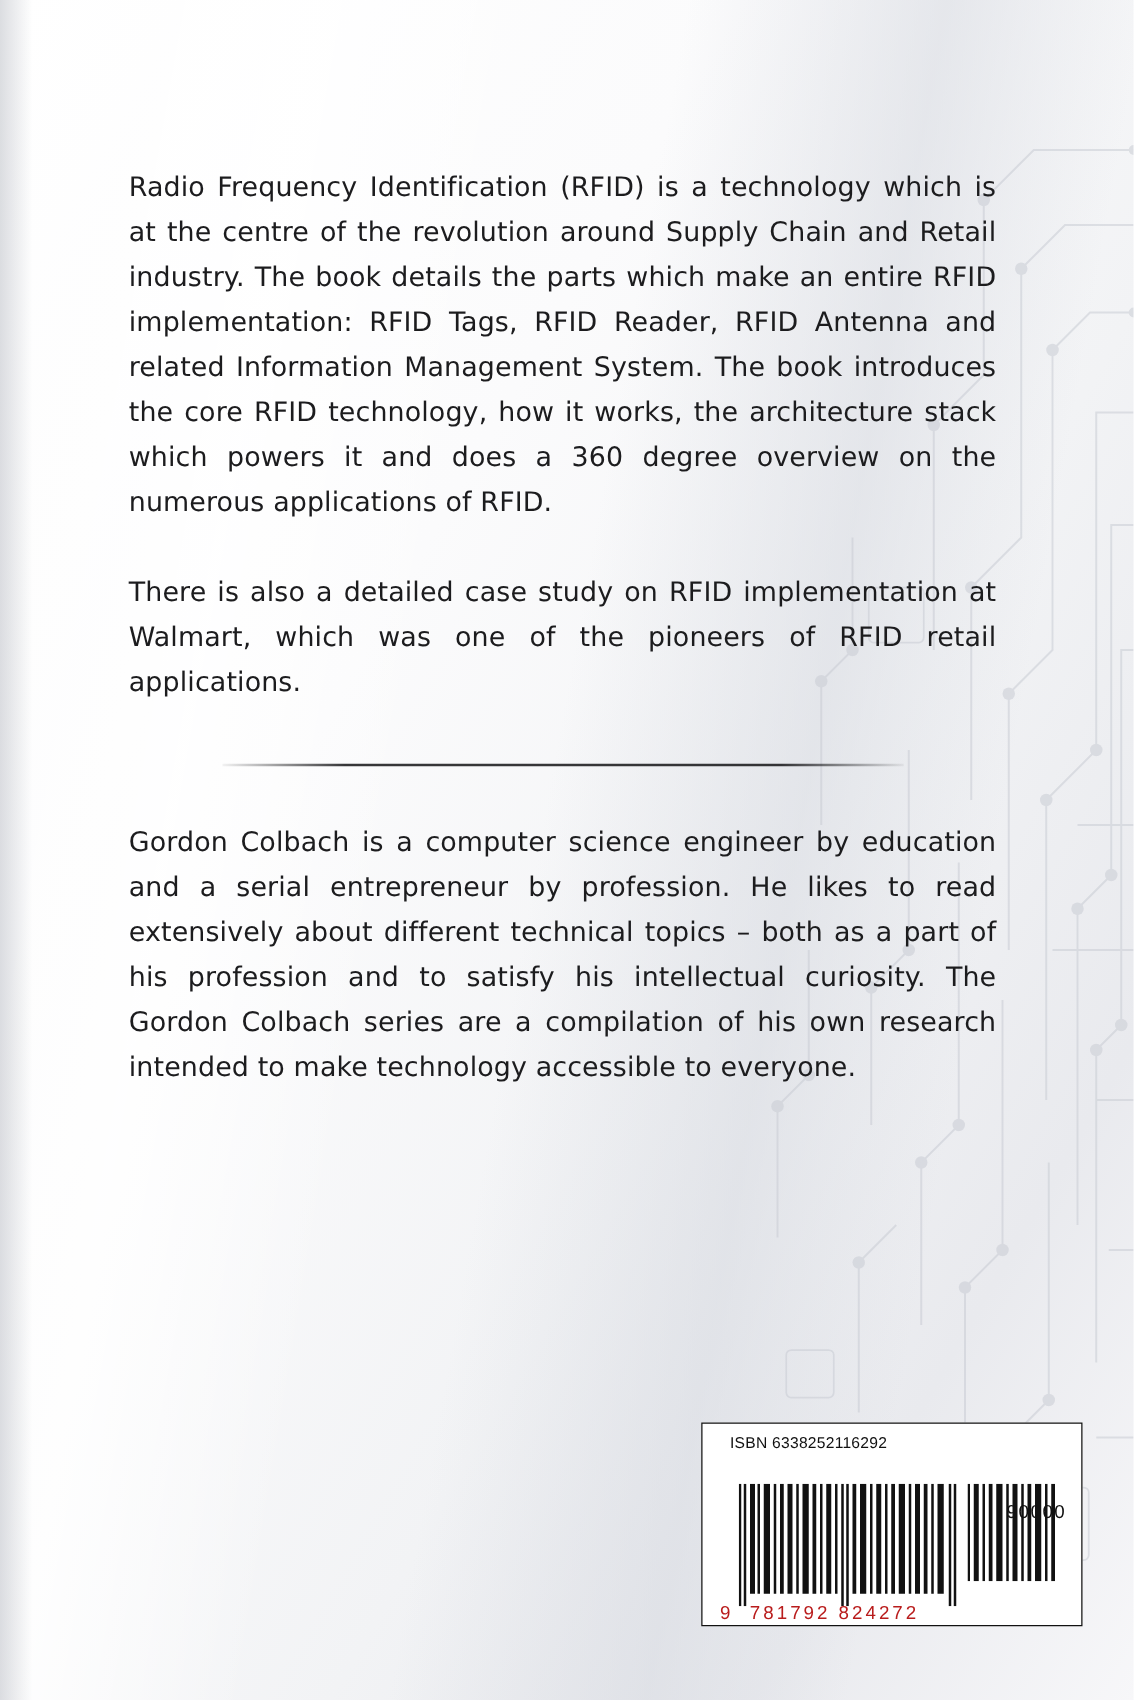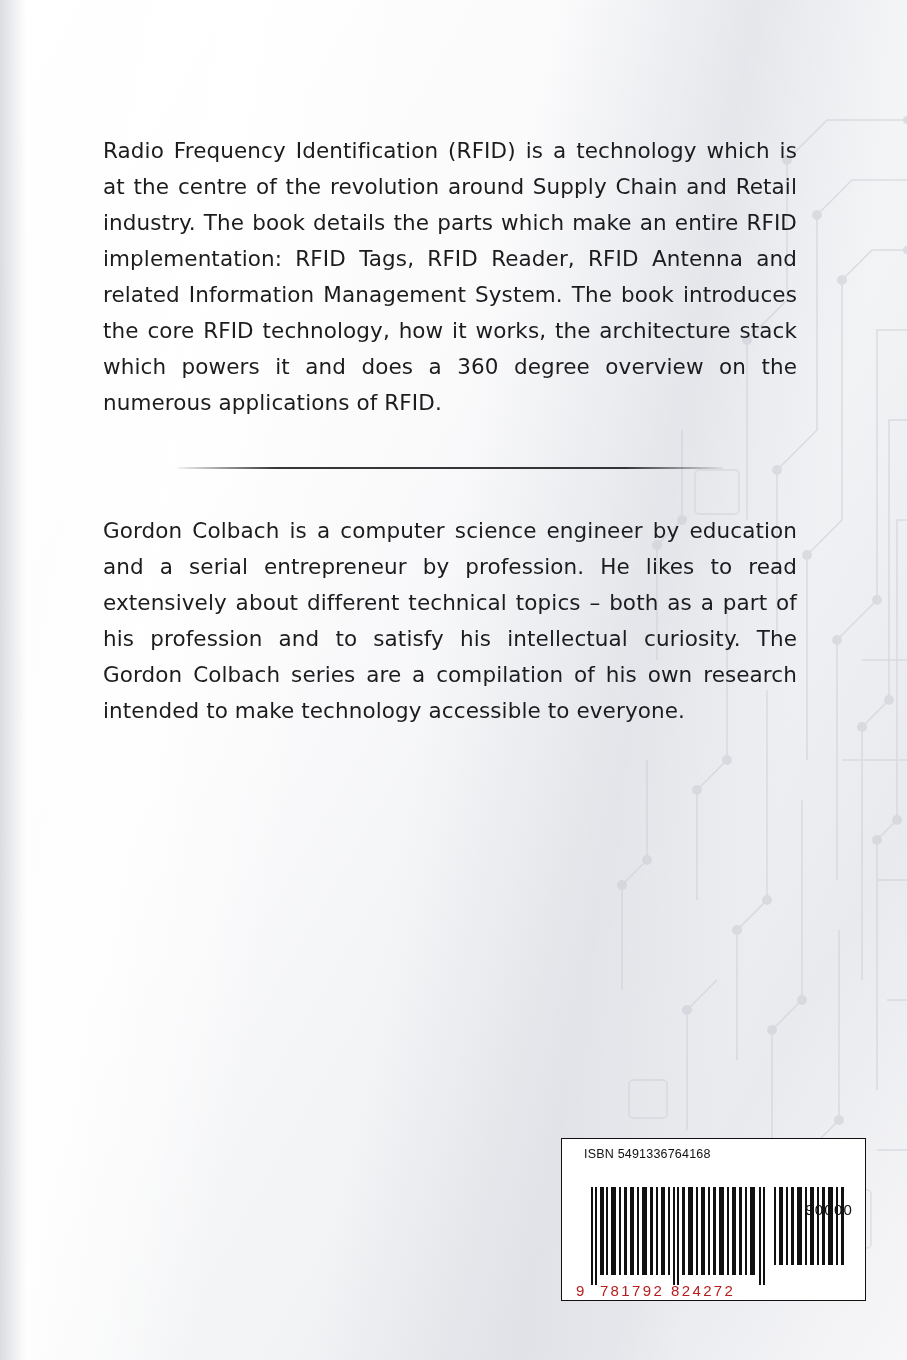--- a/index.html
+++ b/index.html
@@ -188,26 +188,27 @@
     </g>
     <g fill="none" stroke="#c9ccd4" stroke-width="1.4">
       <rect x="236" y="1190" width="58" height="58" rx="4"></rect>
       <rect x="118" y="470" width="44" height="44" rx="4"></rect>
       <rect x="52" y="1080" width="38" height="38" rx="4"></rect>
     </g>
   </svg>
 
   <div class="content">
     <p class="body-text">Radio Frequency Identification (RFID) is a technology which is at the centre of the revolution around Supply Chain and Retail industry. The book details the parts which make an entire RFID implementation: RFID Tags, RFID Reader, RFID Antenna and related Information Management System. The book introduces the core RFID technology, how it works, the architecture stack which powers it and does a 360 degree overview on the numerous applications of RFID.</p>
+    <p class="body-text">There is also a detailed case study on RFID implementation at Walmart, which was one of the pioneers of RFID retail applications.</p>
     <div class="divider"></div>
     <p class="body-text">Gordon Colbach is a computer science engineer by education and a serial entrepreneur by profession. He likes to read extensively about different technical topics – both as a part of his profession and to satisfy his intellectual curiosity. The Gordon Colbach series are a compilation of his own research intended to make technology accessible to everyone.</p>
   </div>
 
   <div class="barcode-block">
-    <div class="isbn-text">ISBN 5491336764168</div>
+    <div class="isbn-text">ISBN 6338252116292</div>
     <div class="ean5-digits">90000</div>
 
     <div class="bars-main">
       <svg viewBox="0 0 176 98" width="176" height="98" xmlns="http://www.w3.org/2000/svg">
         <g fill="#111111">
           <rect x="0" y="0" width="2" height="98"></rect>
           <rect x="4" y="0" width="2" height="98"></rect>
           <rect x="9" y="0" width="4" height="88"></rect>
           <rect x="15" y="0" width="2" height="88"></rect>
           <rect x="20" y="0" width="5" height="88"></rect>

